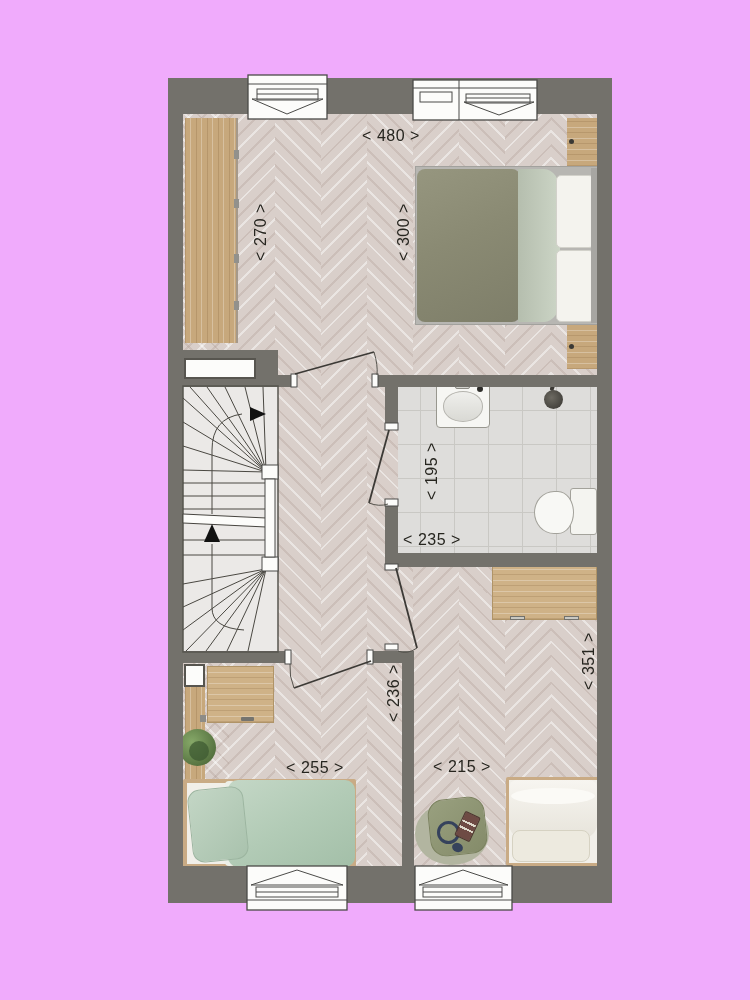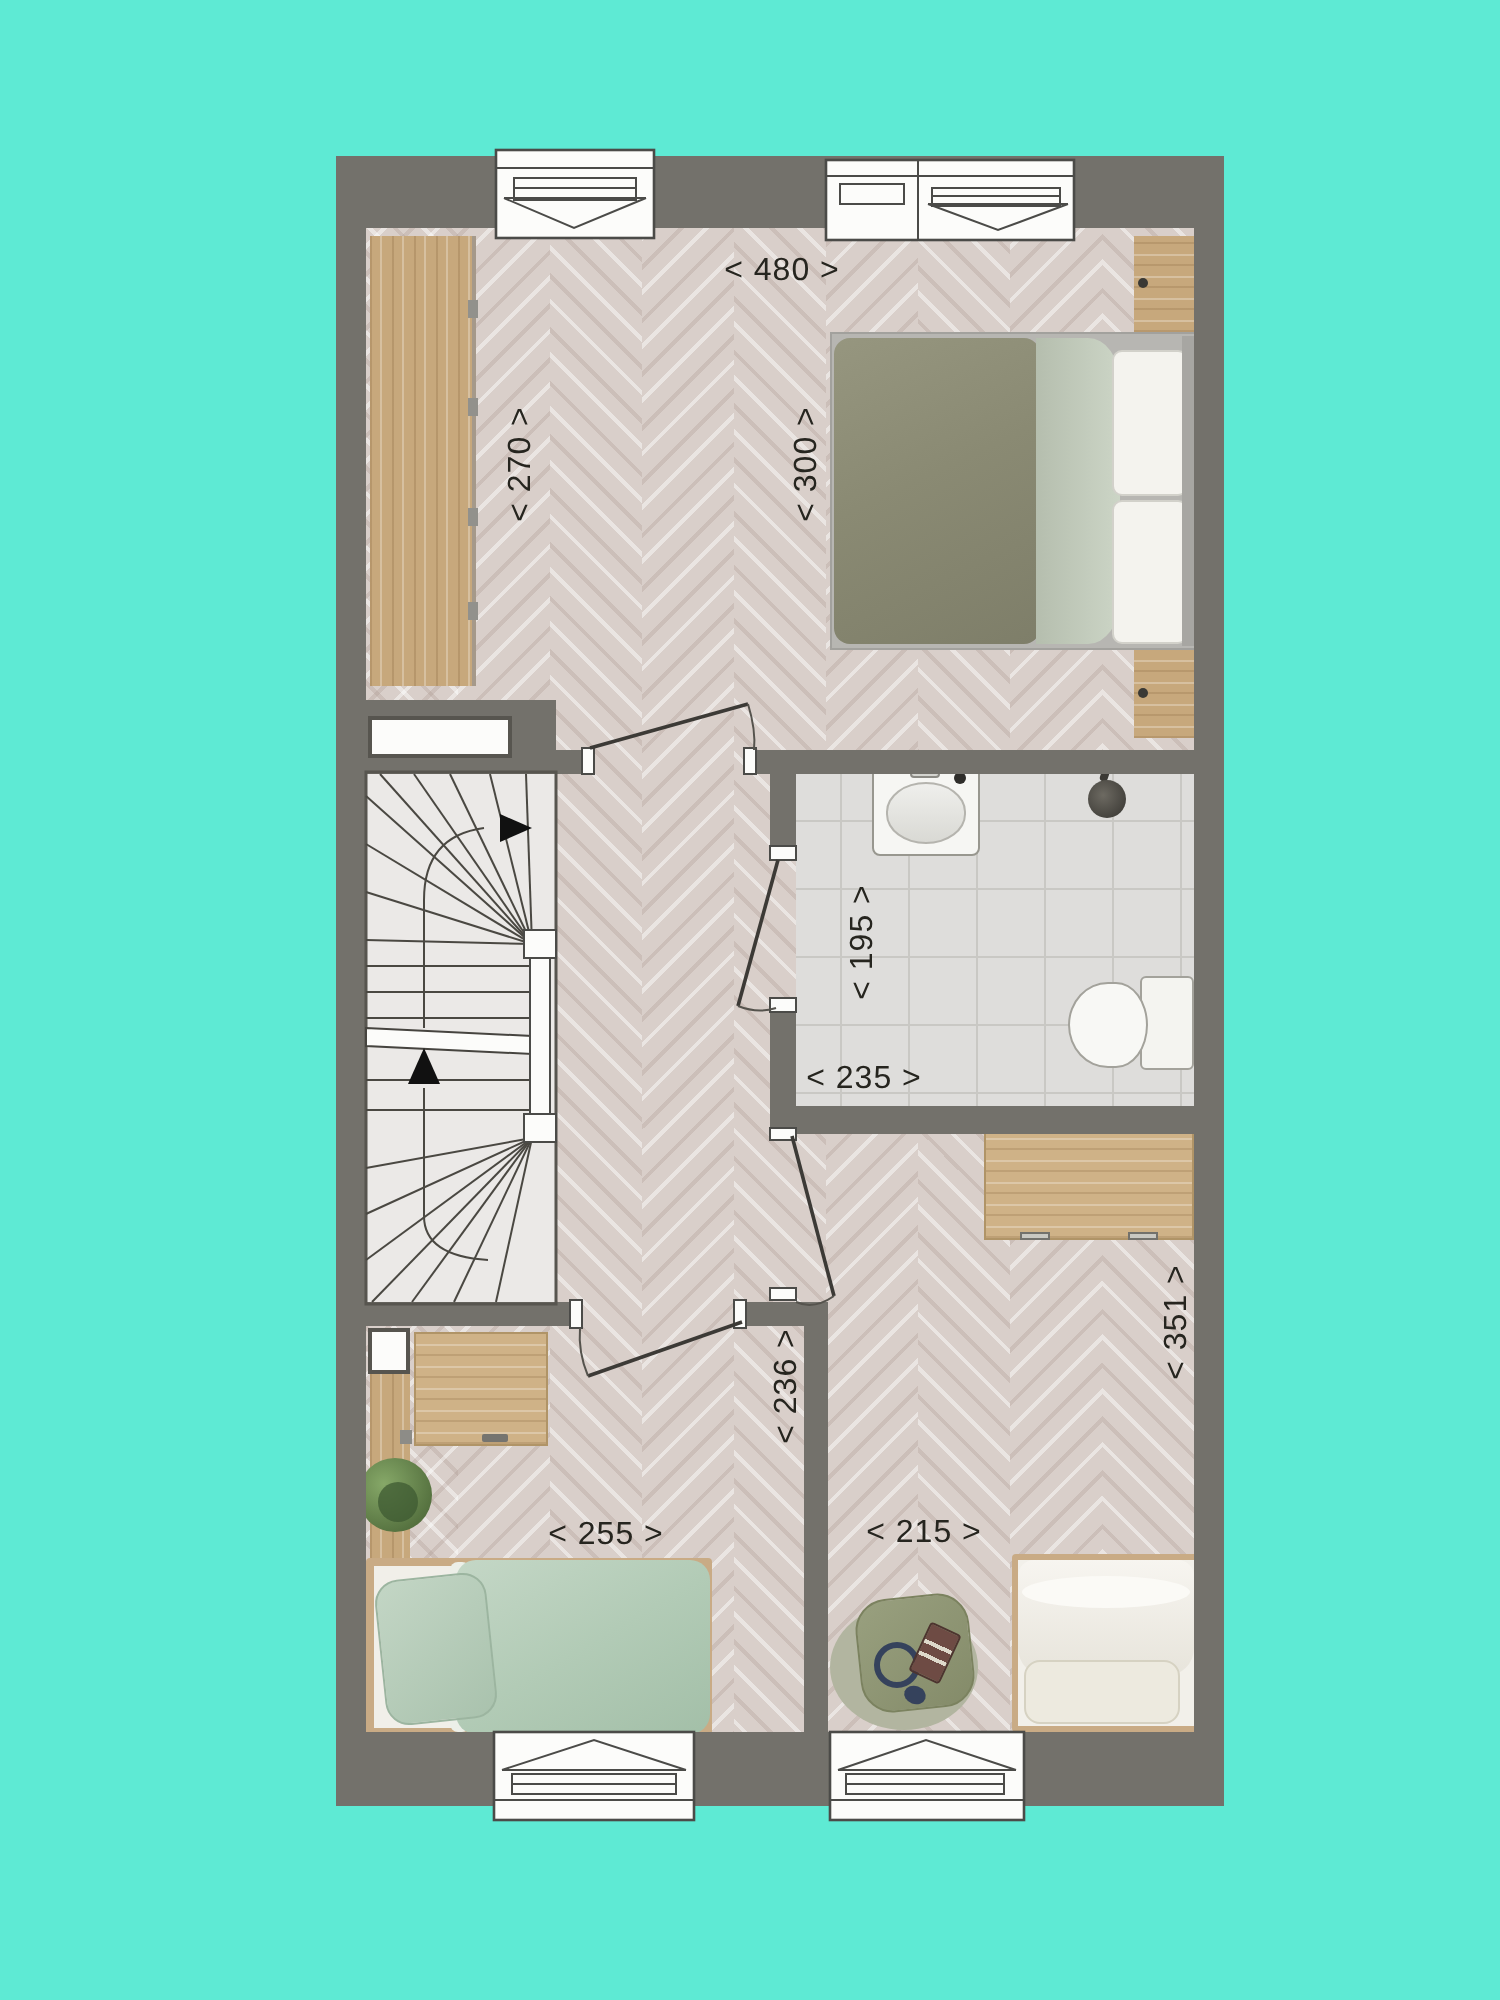--- a/index.html
+++ b/index.html
@@ -1,16 +1,16 @@
 <!DOCTYPE html>
 <html><head>
 <meta charset="utf-8">
 <style>
   html,body{margin:0;padding:0;background:#ffffff;}
-  .plan{position:relative;width:750px;height:1000px;background:#5eead4;overflow:hidden;
+  .plan{position:relative;width:750px;height:1000px;background:#f0abfc;overflow:hidden;
         font-family:"Liberation Sans",sans-serif;}
   .abs{position:absolute;box-sizing:border-box;}
   .wall{position:absolute;background:#73716b;box-sizing:border-box;}
   .niche{position:absolute;background:#fcfcfa;border:2px solid #57554f;box-sizing:border-box;}
 
   
   .floor{position:absolute;background:#d9cfca;}
   .floor::before,.floor::after{content:"";position:absolute;inset:0;
     background-image:repeating-linear-gradient(45deg,
       rgba(255,255,255,0.45) 0 2px, rgba(255,255,255,0) 2px 9px,
@@ -233,17 +233,17 @@
       <polyline class="wline" points="419,885 463,870 508,885"></polyline>
     </g>
   </svg>
 
   <div class="dim" style="left:346px;top:126px;">&lt; 480 &gt;</div>
   <div class="dim vert" style="left:216px;top:222px;">&lt; 270 &gt;</div>
   <div class="dim vert" style="left:359px;top:222px;">&lt; 300 &gt;</div>
   <div class="dim vert" style="left:387px;top:461px;">&lt; 195 &gt;</div>
   <div class="dim" style="left:387px;top:530px;">&lt; 235 &gt;</div>
   <div class="dim vert" style="left:349px;top:683px;">&lt; 236 &gt;</div>
-  <div class="dim" style="left:258px;top:758px;">&lt; 255 &gt;</div>
+  <div class="dim" style="left:270px;top:758px;">&lt; 255 &gt;</div>
   <div class="dim" style="left:417px;top:757px;">&lt; 215 &gt;</div>
   <div class="dim vert" style="left:544px;top:651px;">&lt; 351 &gt;</div>
 
 </div>
 
 </body></html>

